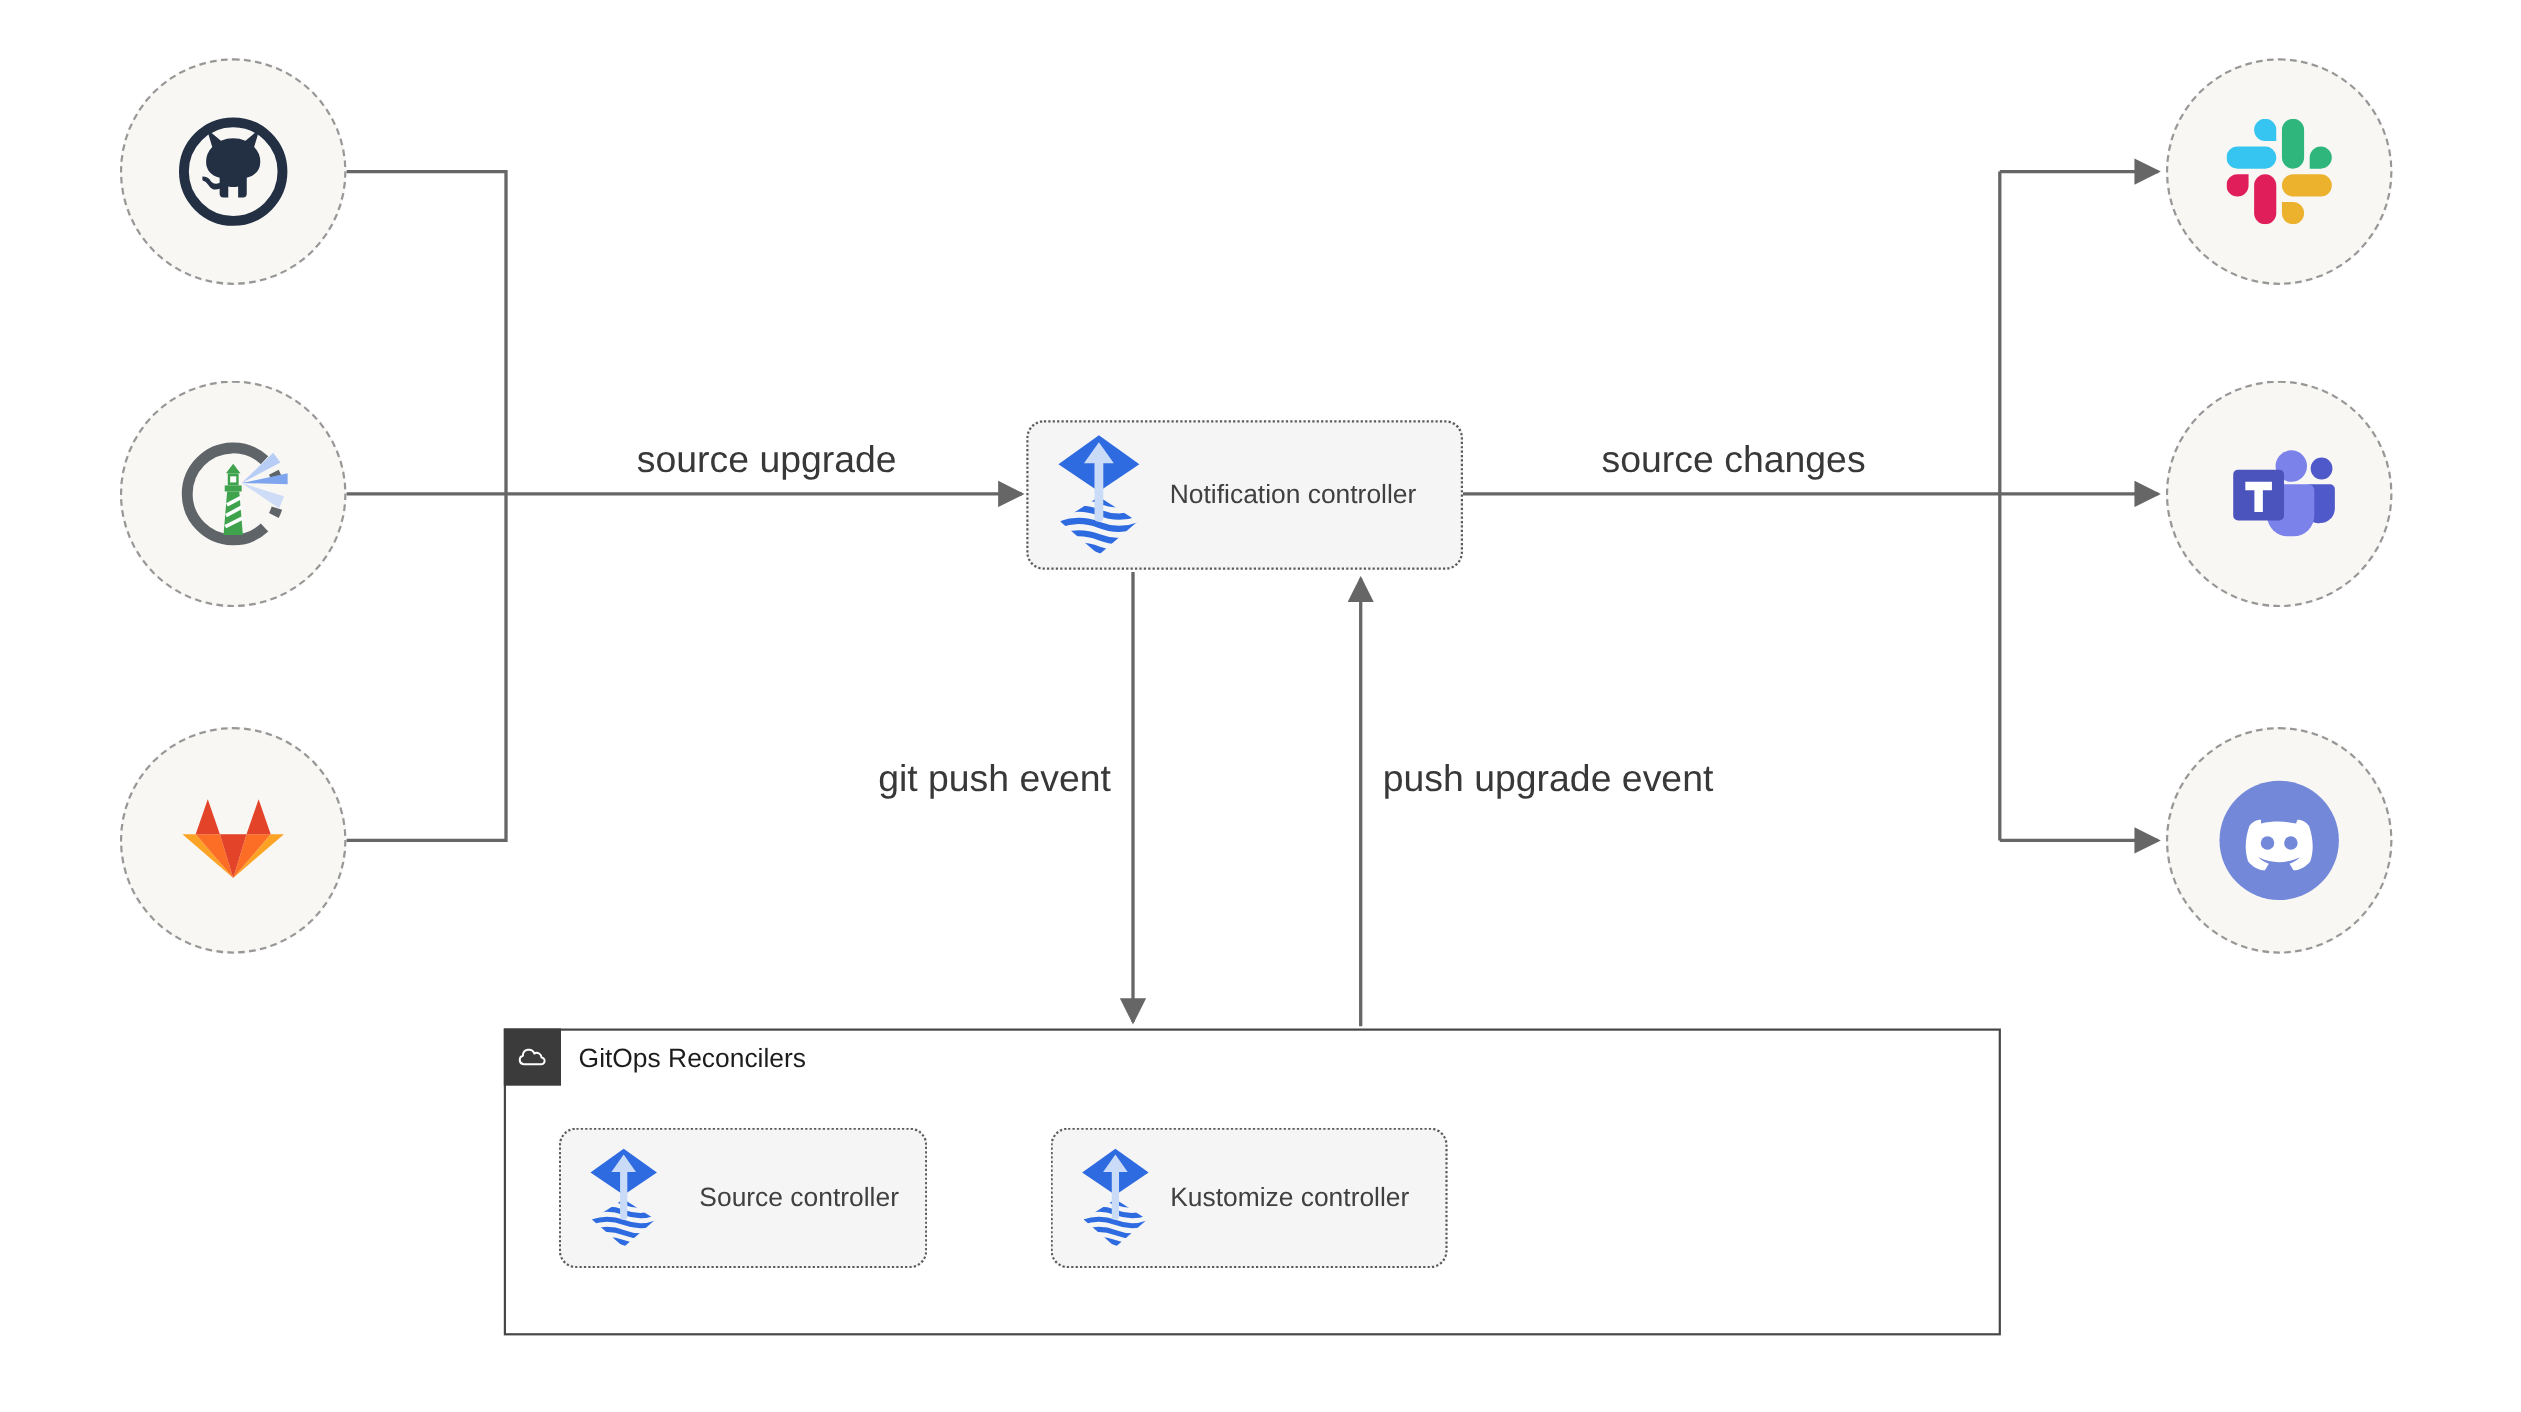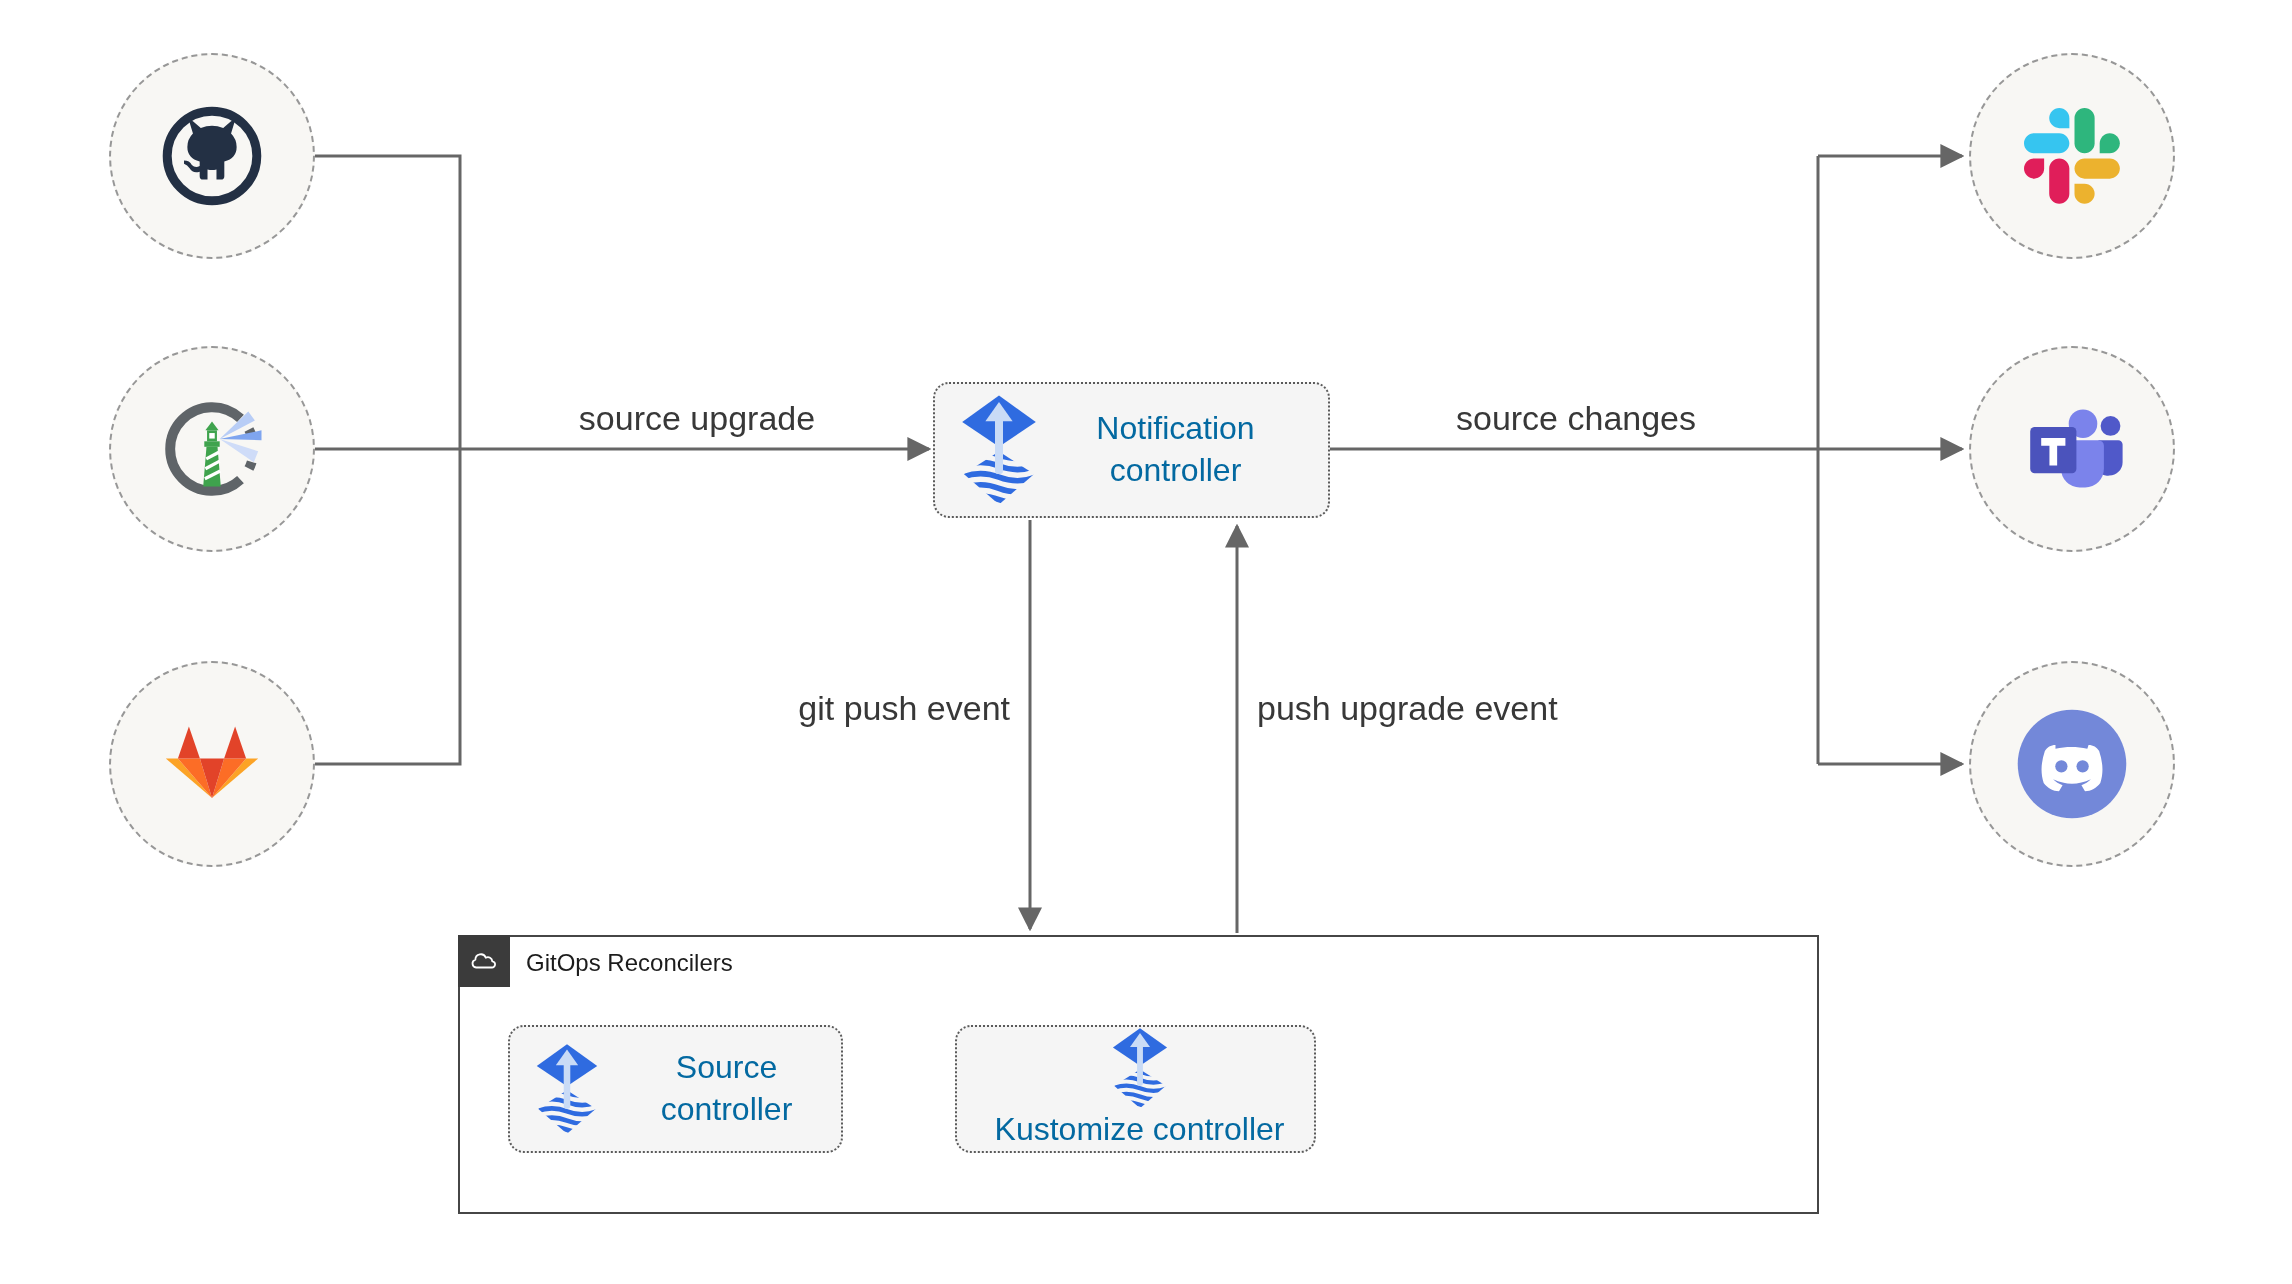--- a/index.html
+++ b/index.html
@@ -12,21 +12,21 @@
     position:absolute;width:206px;height:206px;border-radius:50%;
     border:2px dashed #979797;background:#f8f7f4;
     display:flex;align-items:center;justify-content:center;box-sizing:border-box;
   }
   
   .ctrl{
     position:absolute;background:#f5f5f5;border:2px dotted #5a5a5a;border-radius:16px;
     display:flex;align-items:center;box-sizing:border-box;padding:0 16px 0 24px;
   }
   .ctrl-label{
-    flex:1;text-align:center;font-size:32px;line-height:1.3;color:#0369a1;
+    flex:1;text-align:center;font-size:24px;line-height:1.3;color:#404040;
   }
   .edge-label{
     position:absolute;font-size:34px;color:#383838;white-space:nowrap;
   }
   .center-x{transform:translateX(-50%);}
   .right-anchor{transform:translateX(-100%);}
   
   .gitops{
     position:absolute;left:458px;top:935px;width:1361px;height:279px;
     border:2px solid #464646;background:#ffffff;box-sizing:border-box;
@@ -216,20 +216,20 @@
     </div>
     <div class="gitops-title">GitOps Reconcilers</div>
   </div>
 
   <div class="ctrl" style="left:508px;top:1025px;width:335px;height:128px;gap:28px;">
     <svg width="66" height="92" viewBox="0 0 100 140">
         <use href="#sym-flux"></use>
       </svg>
     <div class="ctrl-label">Source controller</div>
   </div>
-  <div class="ctrl" style="left:955px;top:1025px;width:361px;height:128px;flex-direction:column;">
+  <div class="ctrl" style="left:955px;top:1025px;width:361px;height:128px;">
     <svg width="66" height="92" viewBox="0 0 100 140">
         <use href="#sym-flux"></use>
       </svg>
     <div class="ctrl-label">Kustomize controller</div>
   </div>
 
 </div>
 
 </body></html>

